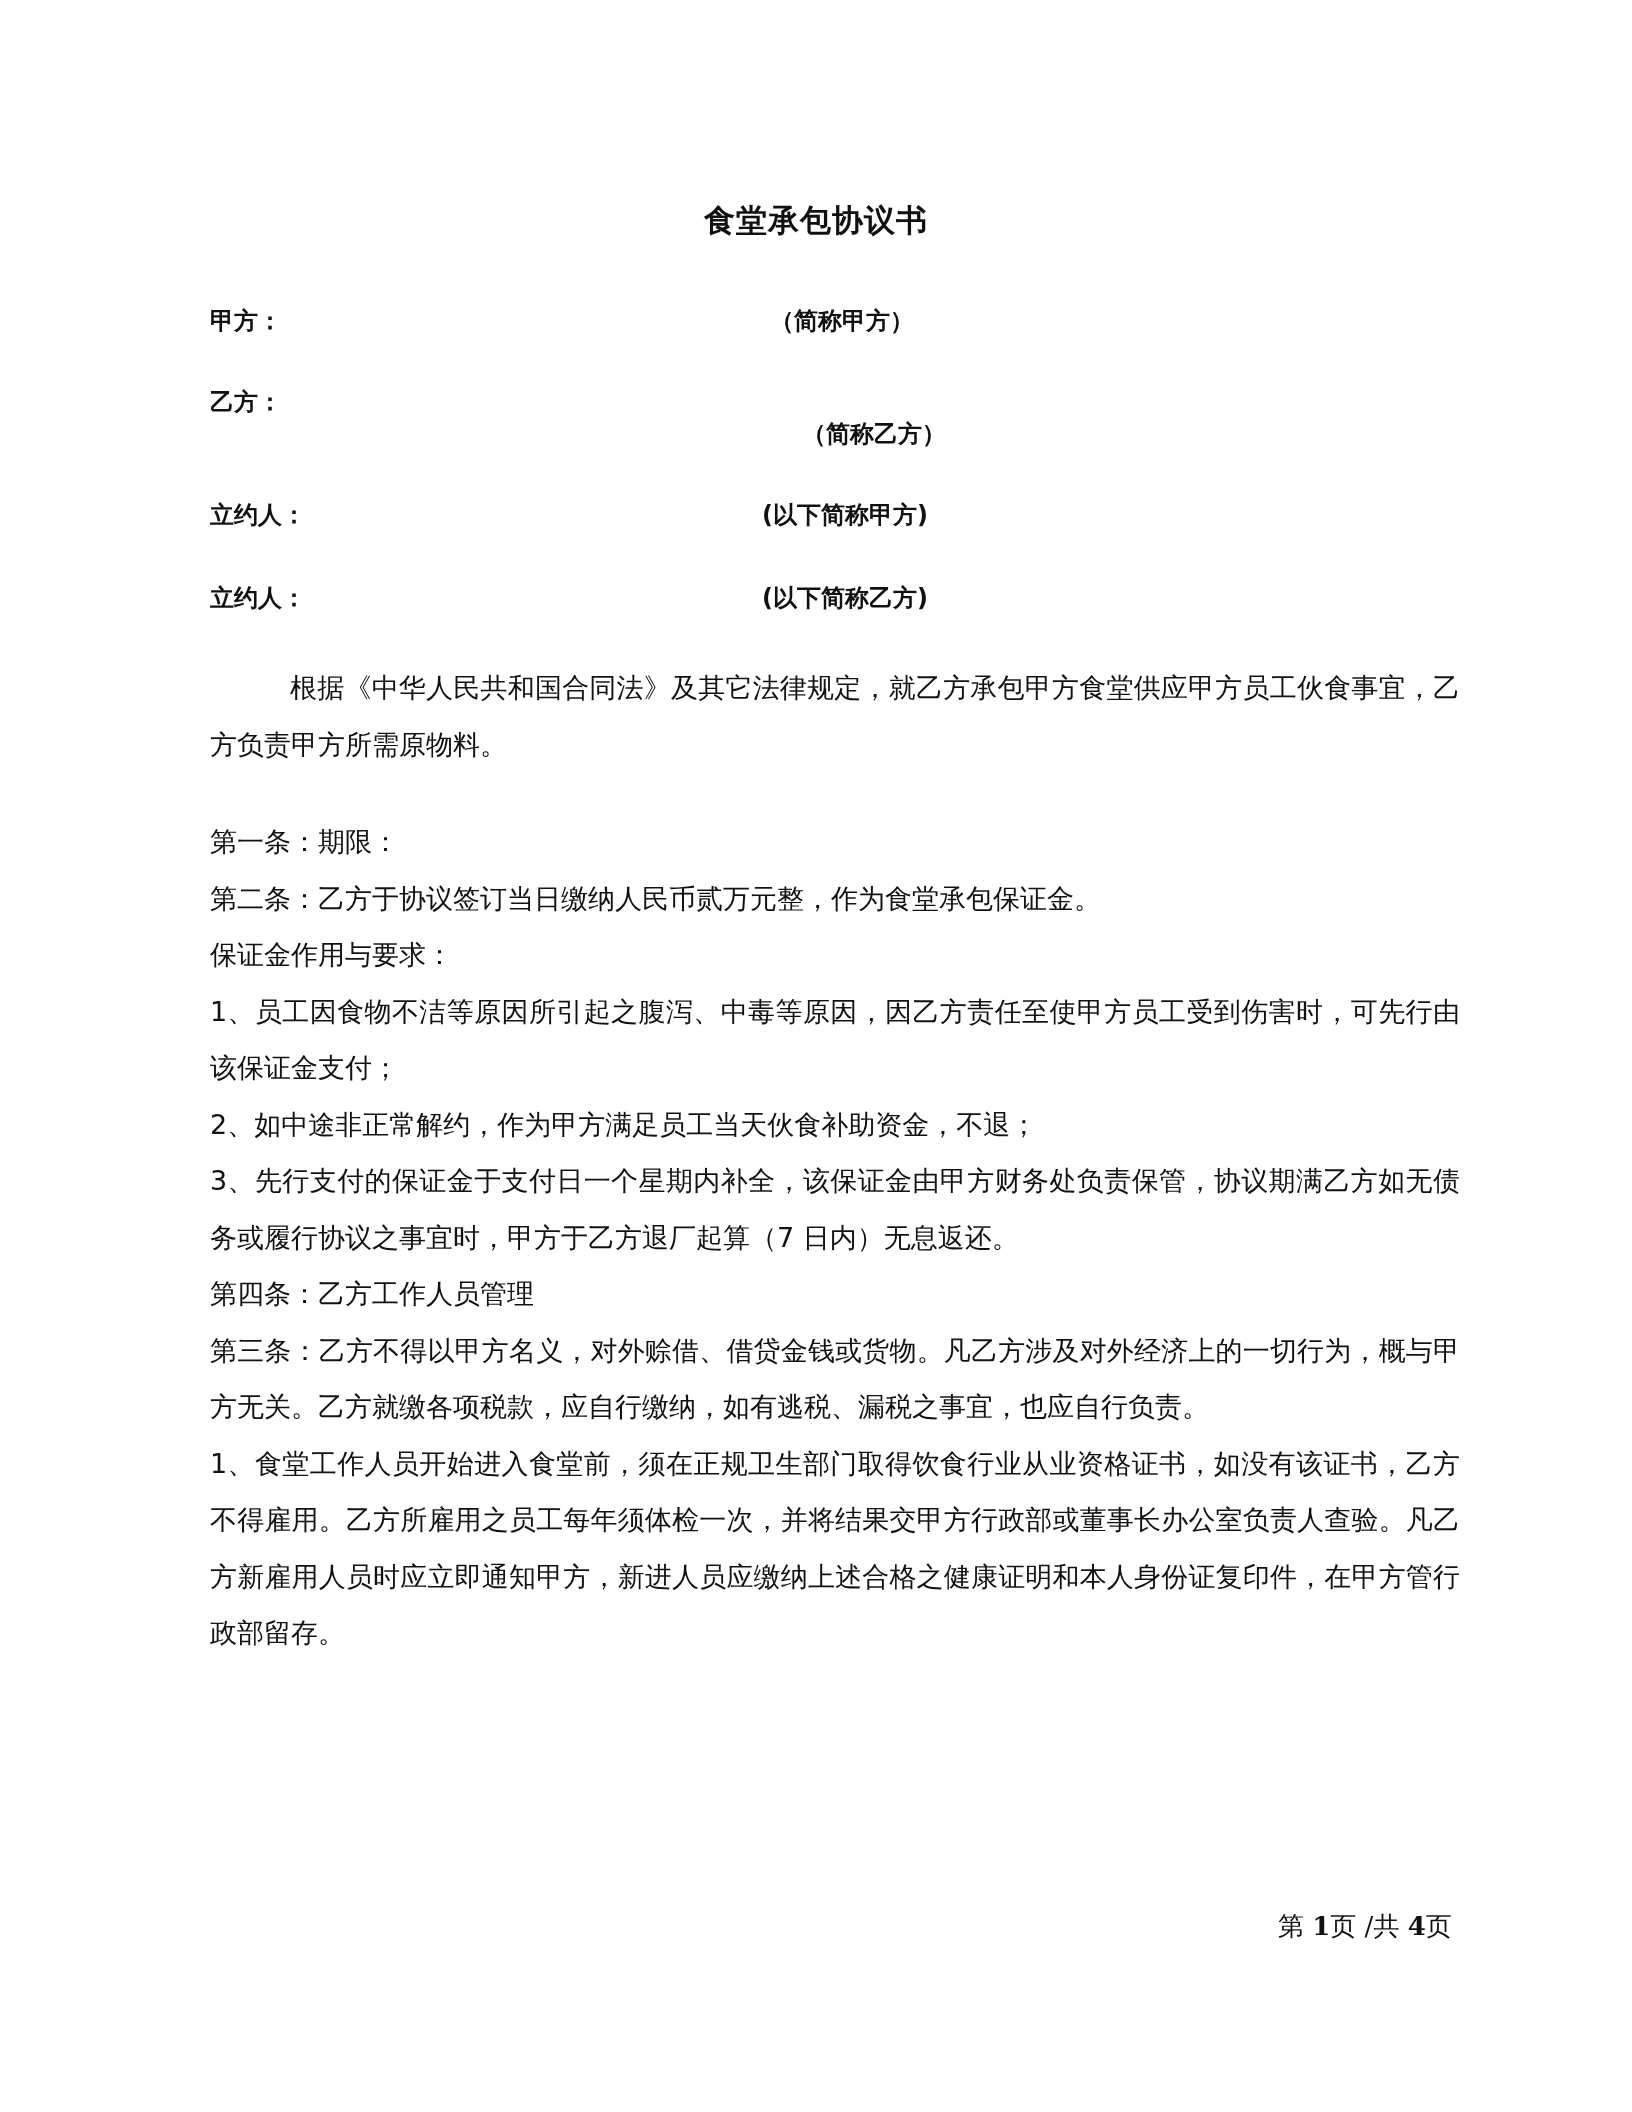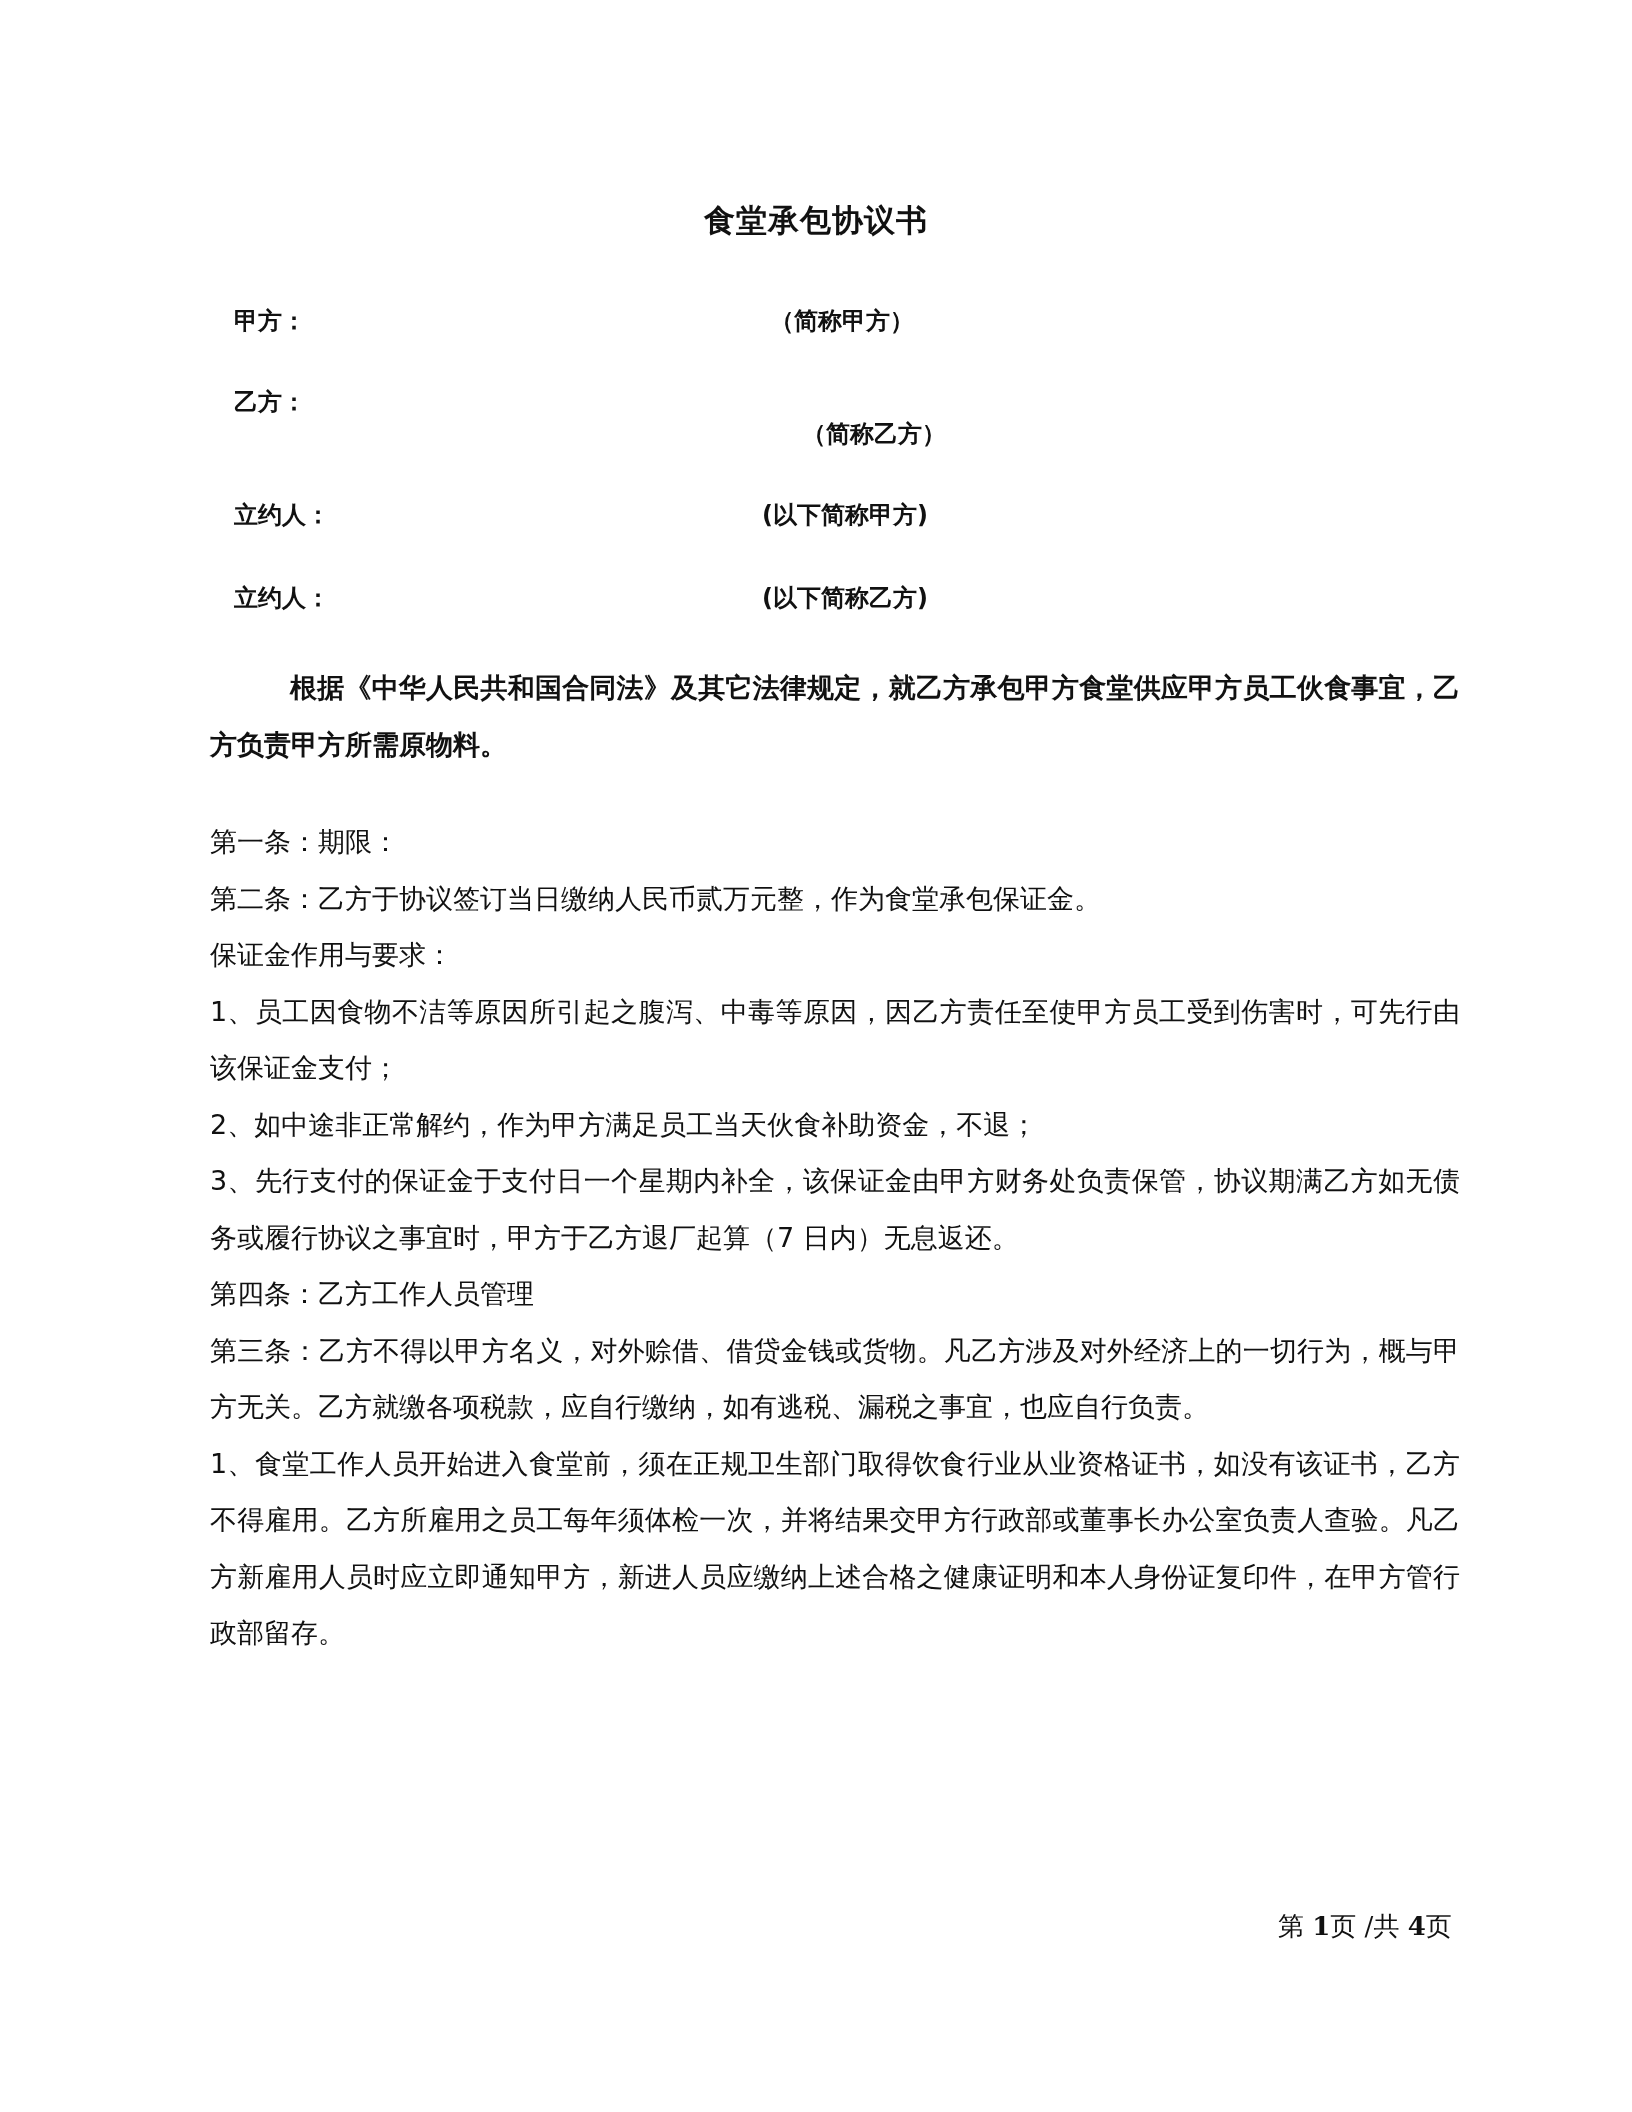--- a/index.html
+++ b/index.html
@@ -1,21 +1,21 @@
 <!DOCTYPE html>
 <html><head>
 <meta charset="utf-8">
 <style>
   html, body { margin: 0; padding: 0; background: #ffffff; }
   body { width: 1632px; height: 2112px; position: relative; overflow: hidden;
          font-family: "DejaVu Sans", "Liberation Sans", sans-serif; color: #111; }
   .page { position: absolute; left: 0; top: 0; width: 1632px; height: 2112px; }
   .title { position: absolute; top: 172px; left: 0; width: 1632px; text-align: center;
            font-size: 31px; font-weight: bold; letter-spacing: 1px; margin-top: 28px; }
-  .party { position: absolute; left: 210px; font-size: 24px; font-weight: bold; margin-left: 24px; }
+  .party { position: absolute; left: 210px; font-size: 24px; font-weight: bold; }
   .party-note { position: absolute; font-size: 24px; font-weight: bold; }
   .body { position: absolute; left: 210px; width: 1250px; font-size: 27px; line-height: 56.5px; }
   .body p { margin: 0; text-align: justify; text-align-last: left; }
   .indent2 { text-indent: 80px; }
   .indent1 { text-indent: 44px; }
   .footer { position: absolute; top: 1909px; left: 1278px; font-family: "DejaVu Serif", "Liberation Serif", serif;
             font-size: 26px; }
   .footer b { font-weight: bold; }
 </style>
 </head>
@@ -30,21 +30,21 @@
 
   <div class="party" style="top:386px;text-align:right;">乙方：</div>
   <div class="party-note" style="top:386px; left:802px;margin-top:32px;">（简称乙方）</div>
 
   <div class="party" style="top:499px;">立约人：</div>
   <div class="party-note" style="top:499px; left:762px;">(以下简称甲方)</div>
 
   <div class="party" style="top:582px;">立约人：</div>
   <div class="party-note" style="top:582px; left:762px;text-align:right;">(以下简称乙方)</div>
 
-  <div class="body" style="top:660px;font-weight:bold;">
+  <div class="body" style="top:660px;">
     <p class="indent2">根据《中华人民共和国合同法》及其它法律规定，就乙方承包甲方食堂供应甲方员工伙食事宜，乙方负责甲方所需原物料。</p>
   </div>
 
   <div class="body" style="top:814px;">
     <p>第一条：期限：</p>
     <p><span>第二条：</span><span>乙方于协议签订当日缴纳人民币贰万元整，作为食堂承包保证金。</span></p>
     <p>保证金作用与要求：</p>
     <p>1、员工因食物不洁等原因所引起之腹泻、中毒等原因，因乙方责任至使甲方员工受到伤害时，可先行由该保证金支付；</p>
     <p>2、如中途非正常解约，作为甲方满足员工当天伙食补助资金，不退；</p>
     <p>3、先行支付的保证金于支付日一个星期内补全，该保证金由甲方财务处负责保管，协议期满乙方如无债务或履行协议之事宜时，甲方于乙方退厂起算（7 日内）无息返还。</p>

